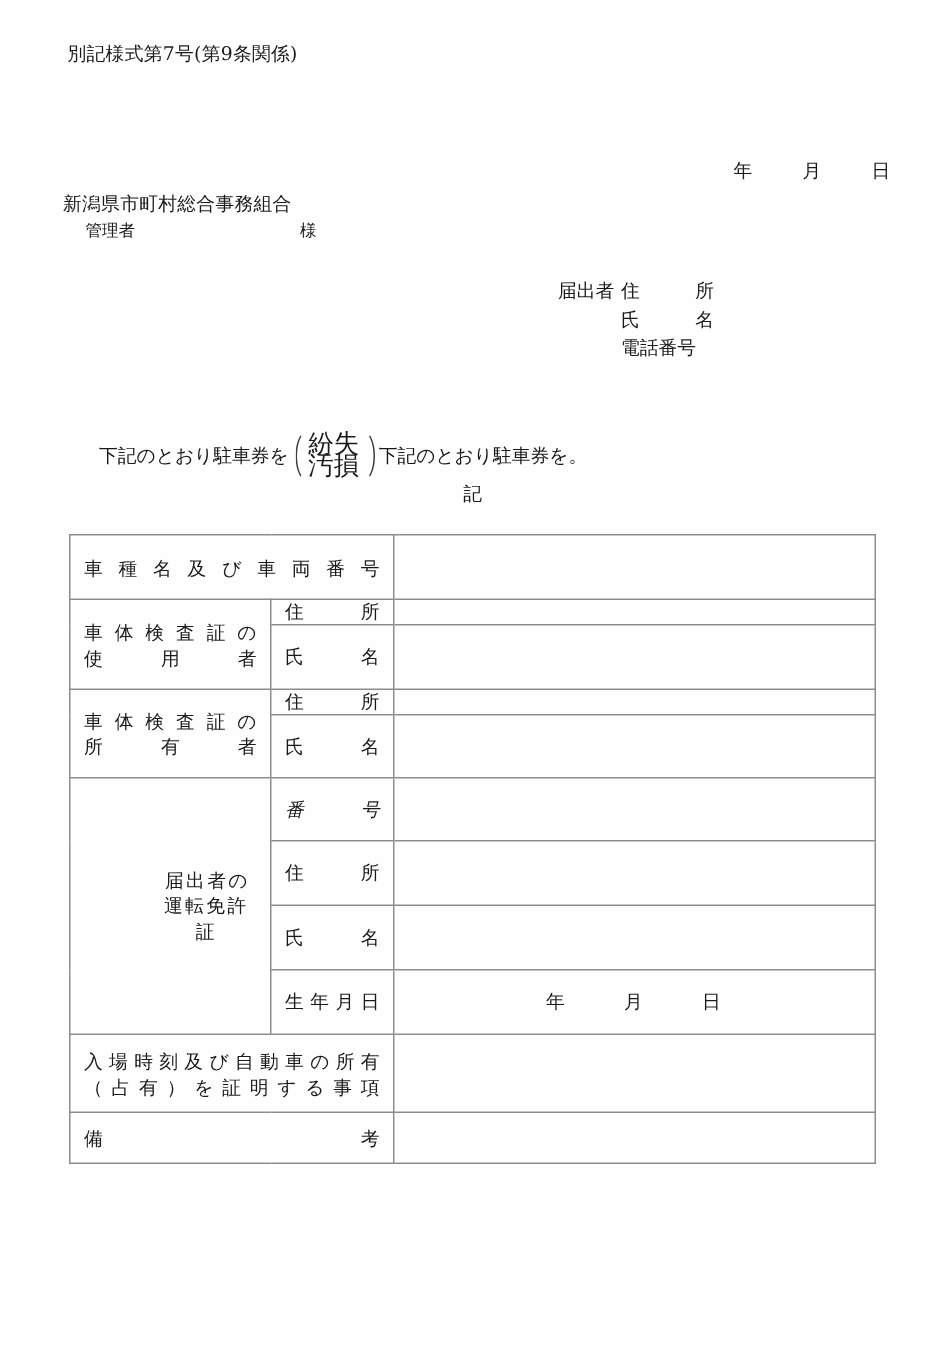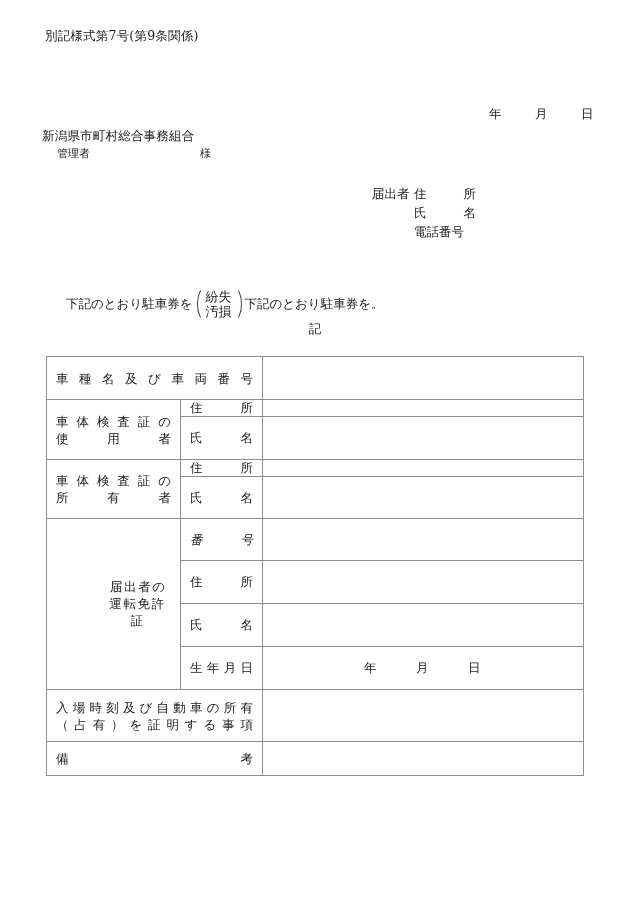--- a/index.html
+++ b/index.html
@@ -141,21 +141,21 @@
   }
   .brace.right::before {
     border-left-color: transparent;
     border-top-color: transparent;
     border-bottom-color: transparent;
     left: -6px;
   }
   .brace-items {
     display: inline-block;
     text-align: left;
-    font-size: 13px;
+    font-size: 17px;
     line-height: 15px;
     padding: 0 1px;
   }
   .brace-items span { display: block; }
 
   .ki-mark {
     position: absolute;
     left: 0;
     top: 321px;
     width: 630px;

